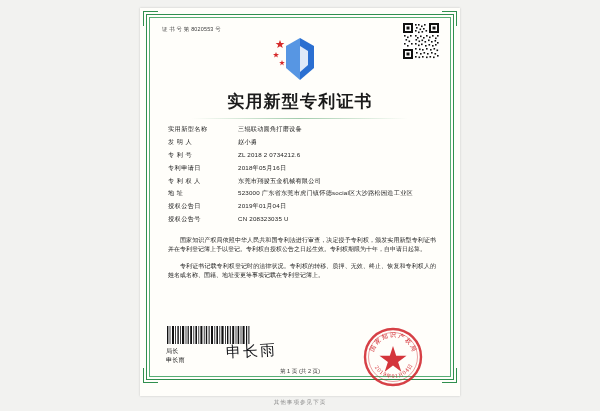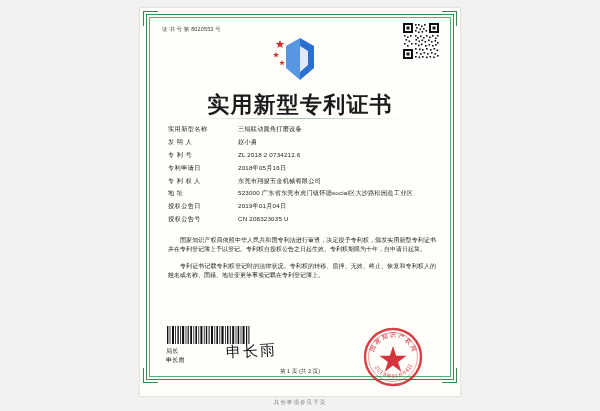--- a/index.html
+++ b/index.html
@@ -61,21 +61,21 @@
     width:60px;height:52px;
   }
   .emblem svg{display:block;}
 
   
   .title{
     position:absolute;left:0;right:0;top:82px;
     text-align:center;
     font-family:"DejaVu Serif", serif;
     font-weight:bold;
-    font-size:22px;
+    font-size:17px;
     color:#1b1b1b;
     letter-spacing:1.2px;
   }
   .title-rule{
     position:absolute;left:52px;right:52px;top:110px;height:1px;
     background:linear-gradient(to right,rgba(47,143,78,0),#2f8f4e,rgba(47,143,78,0));
     opacity:.45;
   }
 
   

